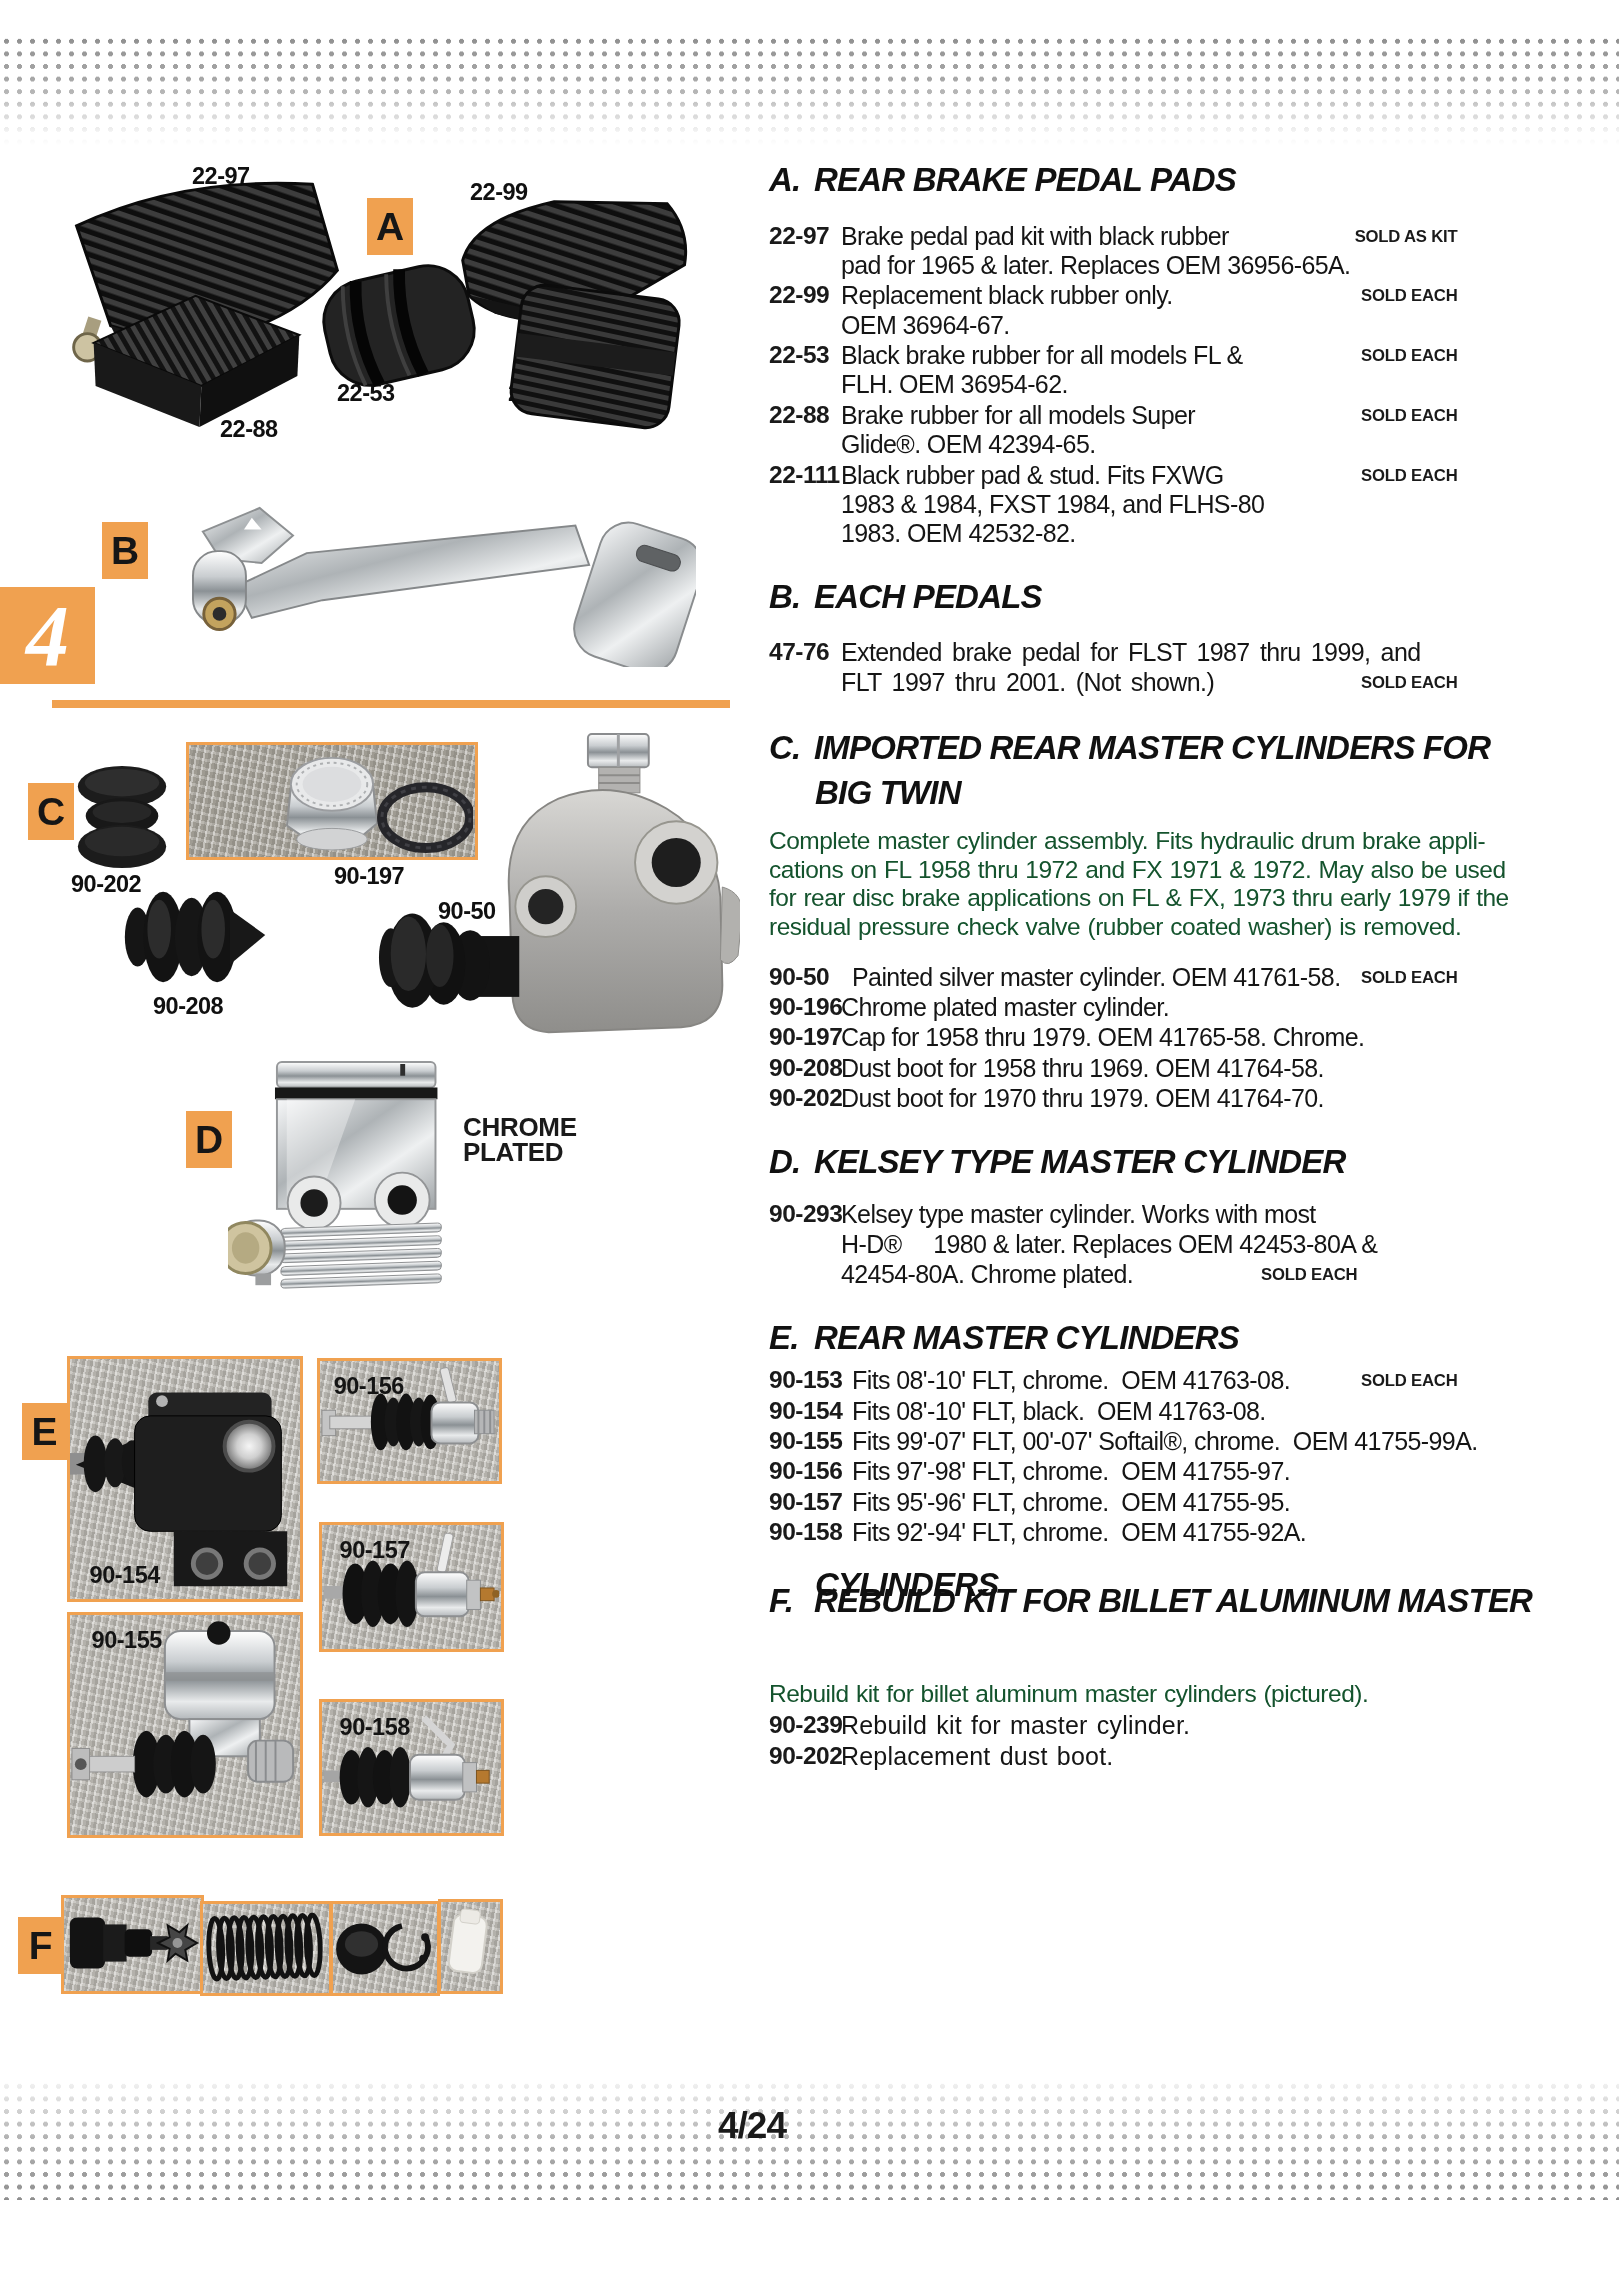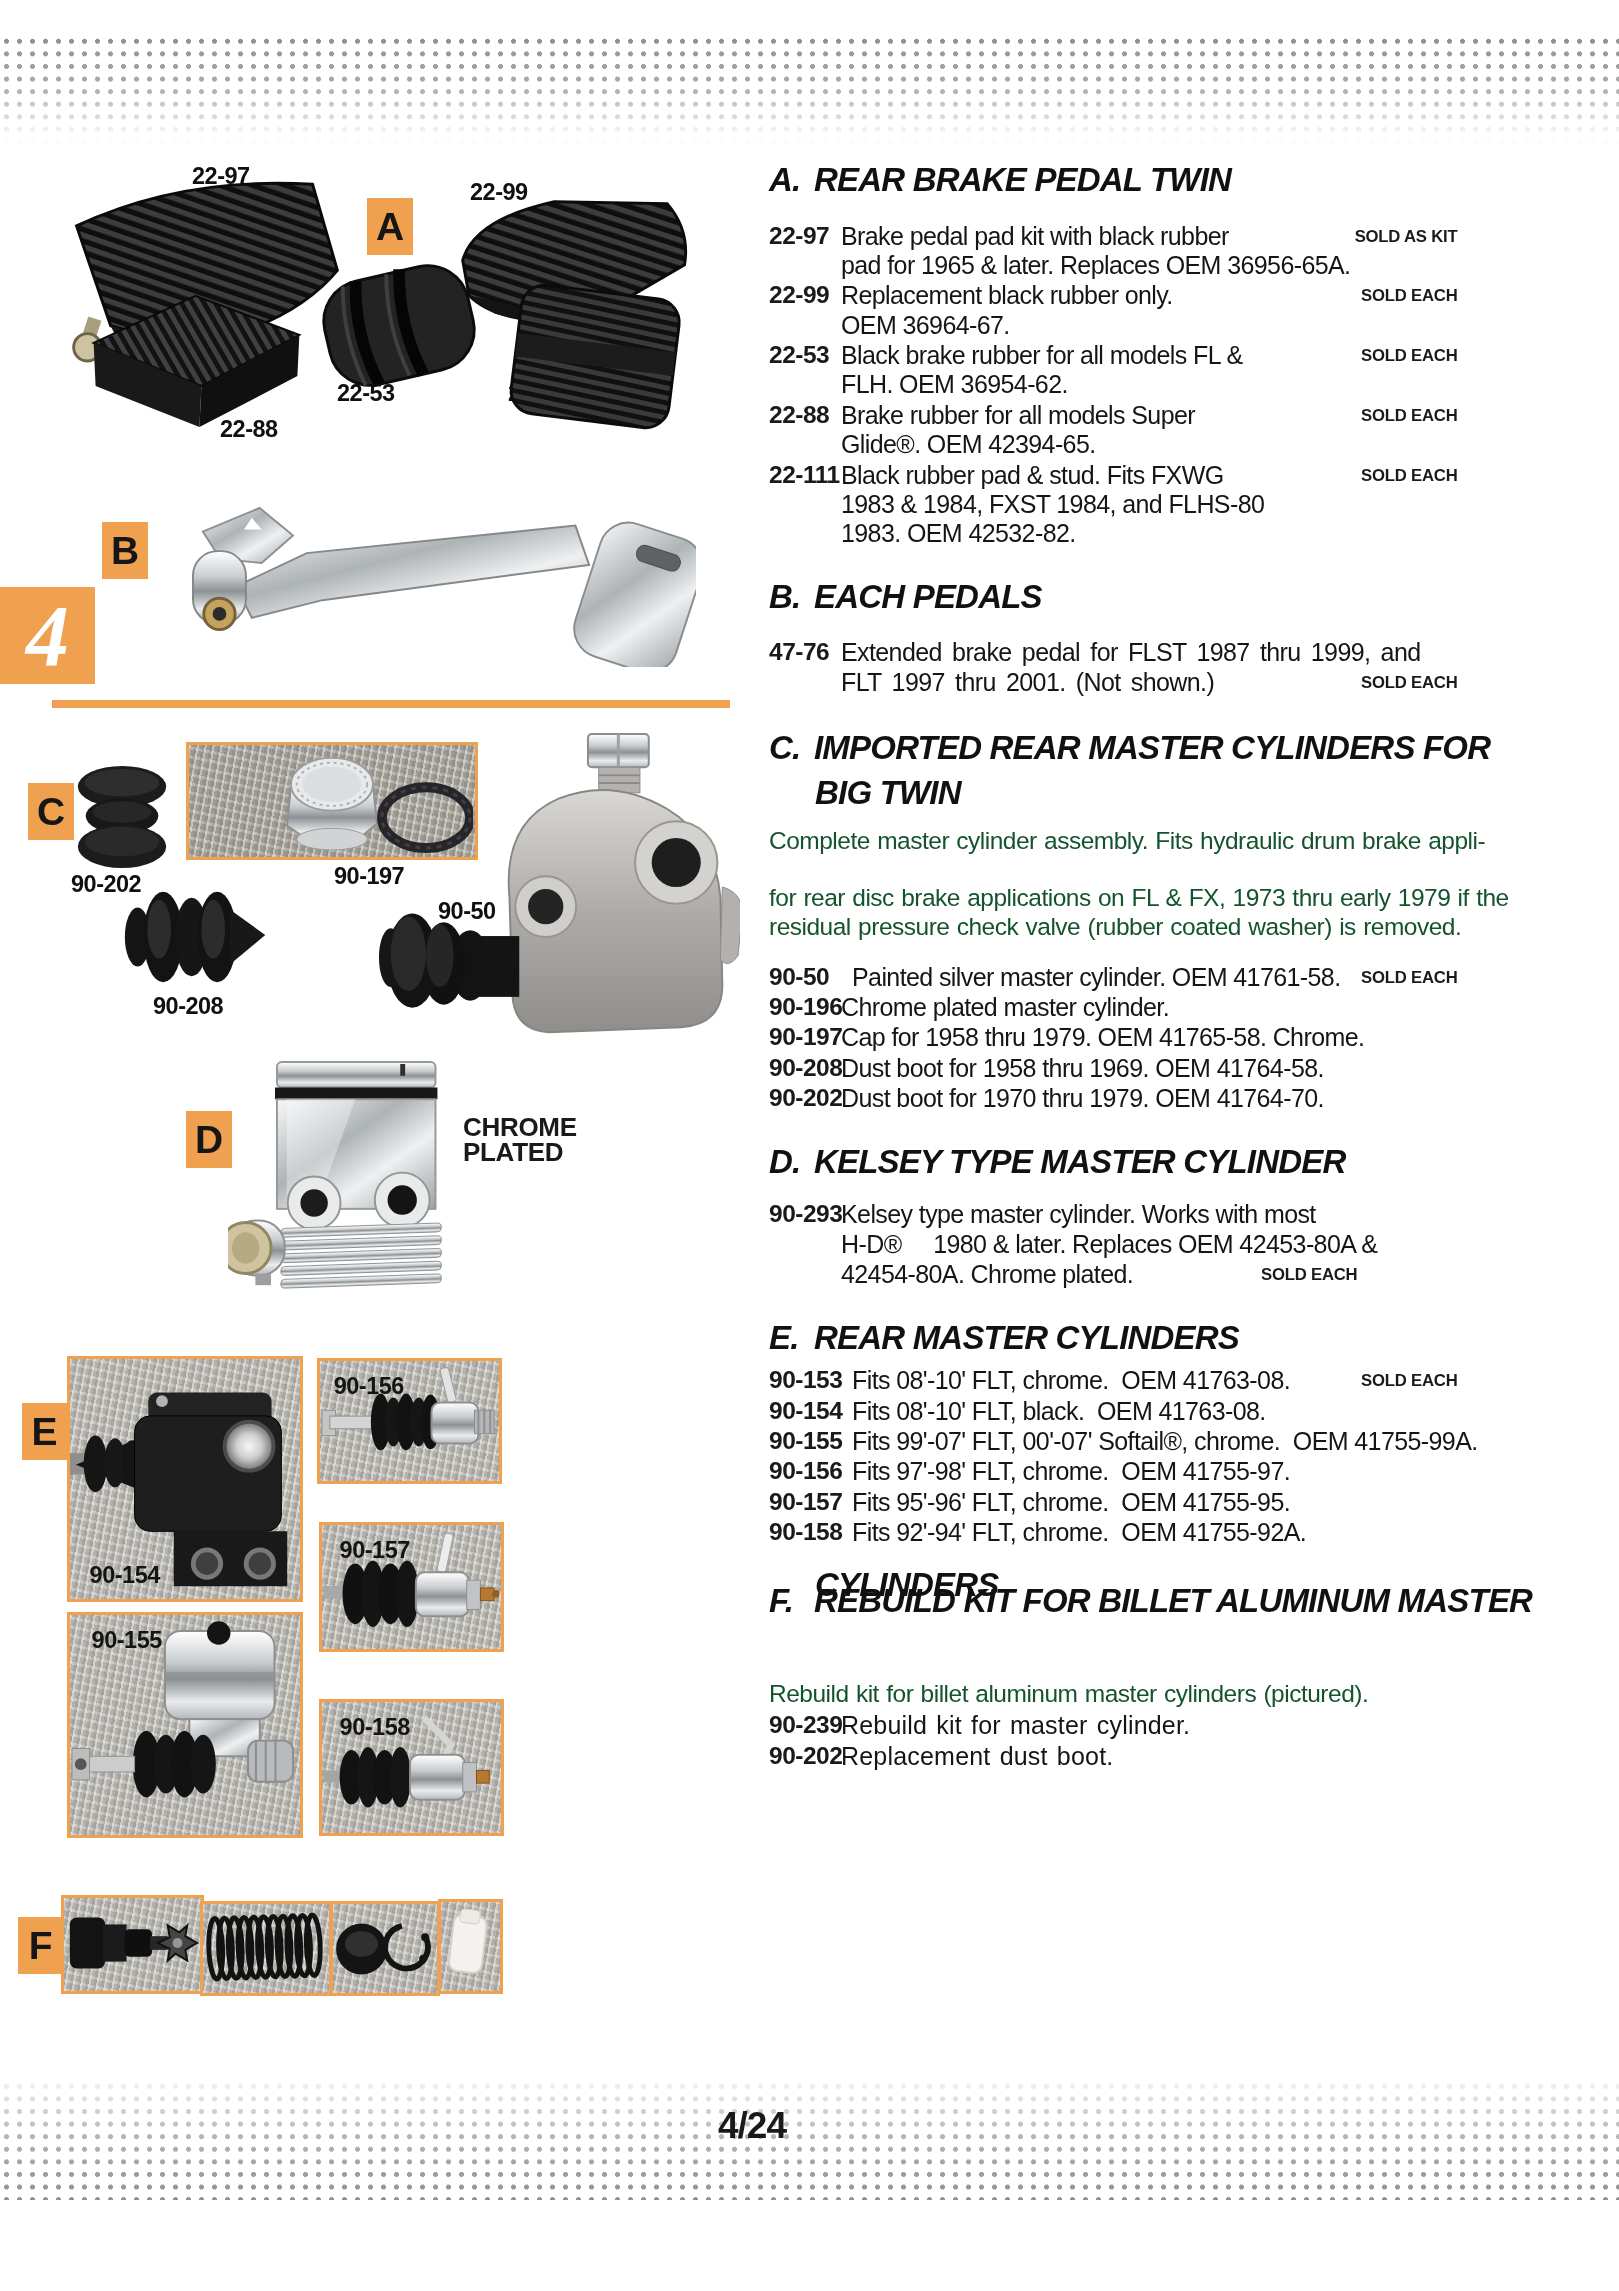--- a/index.html
+++ b/index.html
@@ -396,21 +396,21 @@
   <div class="photo" style="left:438px; top:1899px; width:65px; height:95px;">
     <svg width="57" height="87" viewBox="0 0 58 89">
       <g transform="rotate(7 29 45)">
         <rect x="10" y="14" width="34" height="58" rx="9" fill="#f3f2ee" stroke="#d3d1ca" stroke-width="2"></rect>
         <rect x="16" y="8" width="20" height="14" rx="4" fill="#eceae5" stroke="#d3d1ca"></rect>
       </g>
     </svg>
   </div>
 
   <div class="shead" style="top:161px;">
-    <span class="hl">A.</span><span>REAR BRAKE PEDAL TWIN</span>
+    <span class="hl">A.</span><span>REAR BRAKE PEDAL PADS</span>
   </div>
   <div class="trow" style="top:222px;">
     <span class="pn">22-97</span>
     <span class="ds">Brake pedal pad kit with black rubber</span>
     <span class="sold">SOLD AS KIT</span>
   </div>
   <div class="trow" style="top:251px;">
     <span class="ds">pad for 1965 &amp; later. Replaces OEM 36956-65A.</span>
   </div>
   <div class="trow" style="top:281px;">
@@ -461,20 +461,21 @@
     <span class="sold">SOLD EACH</span>
   </div>
 
   <div class="shead" style="top:729px;">
     <span class="hl">C.</span><span>IMPORTED REAR MASTER CYLINDERS FOR</span>
   </div>
   <div class="shead shead2" style="top:774px;">
     <span>BIG TWIN</span>
   </div>
   <div class="cpara" style="top:827px;">Complete master cylinder assembly. Fits hydraulic drum brake appli-</div>
+  <div class="cpara" style="top:856px;">cations on FL 1958 thru 1972 and FX 1971 &amp; 1972. May also be used</div>
   <div class="cpara" style="top:884px;">for rear disc brake applications on FL &amp; FX, 1973 thru early 1979 if the</div>
   <div class="cpara" style="top:913px;">residual pressure check valve (rubber coated washer) is removed.</div>
   <div class="trow" style="top:963px;">
     <span class="pn">90-50</span>
     <span class="ds" style="left:83px;">Painted silver master cylinder. OEM 41761-58.</span>
     <span class="sold">SOLD EACH</span>
   </div>
   <div class="trow" style="top:993px;">
     <span class="pn">90-196</span>
     <span class="ds">Chrome plated master cylinder.</span>

